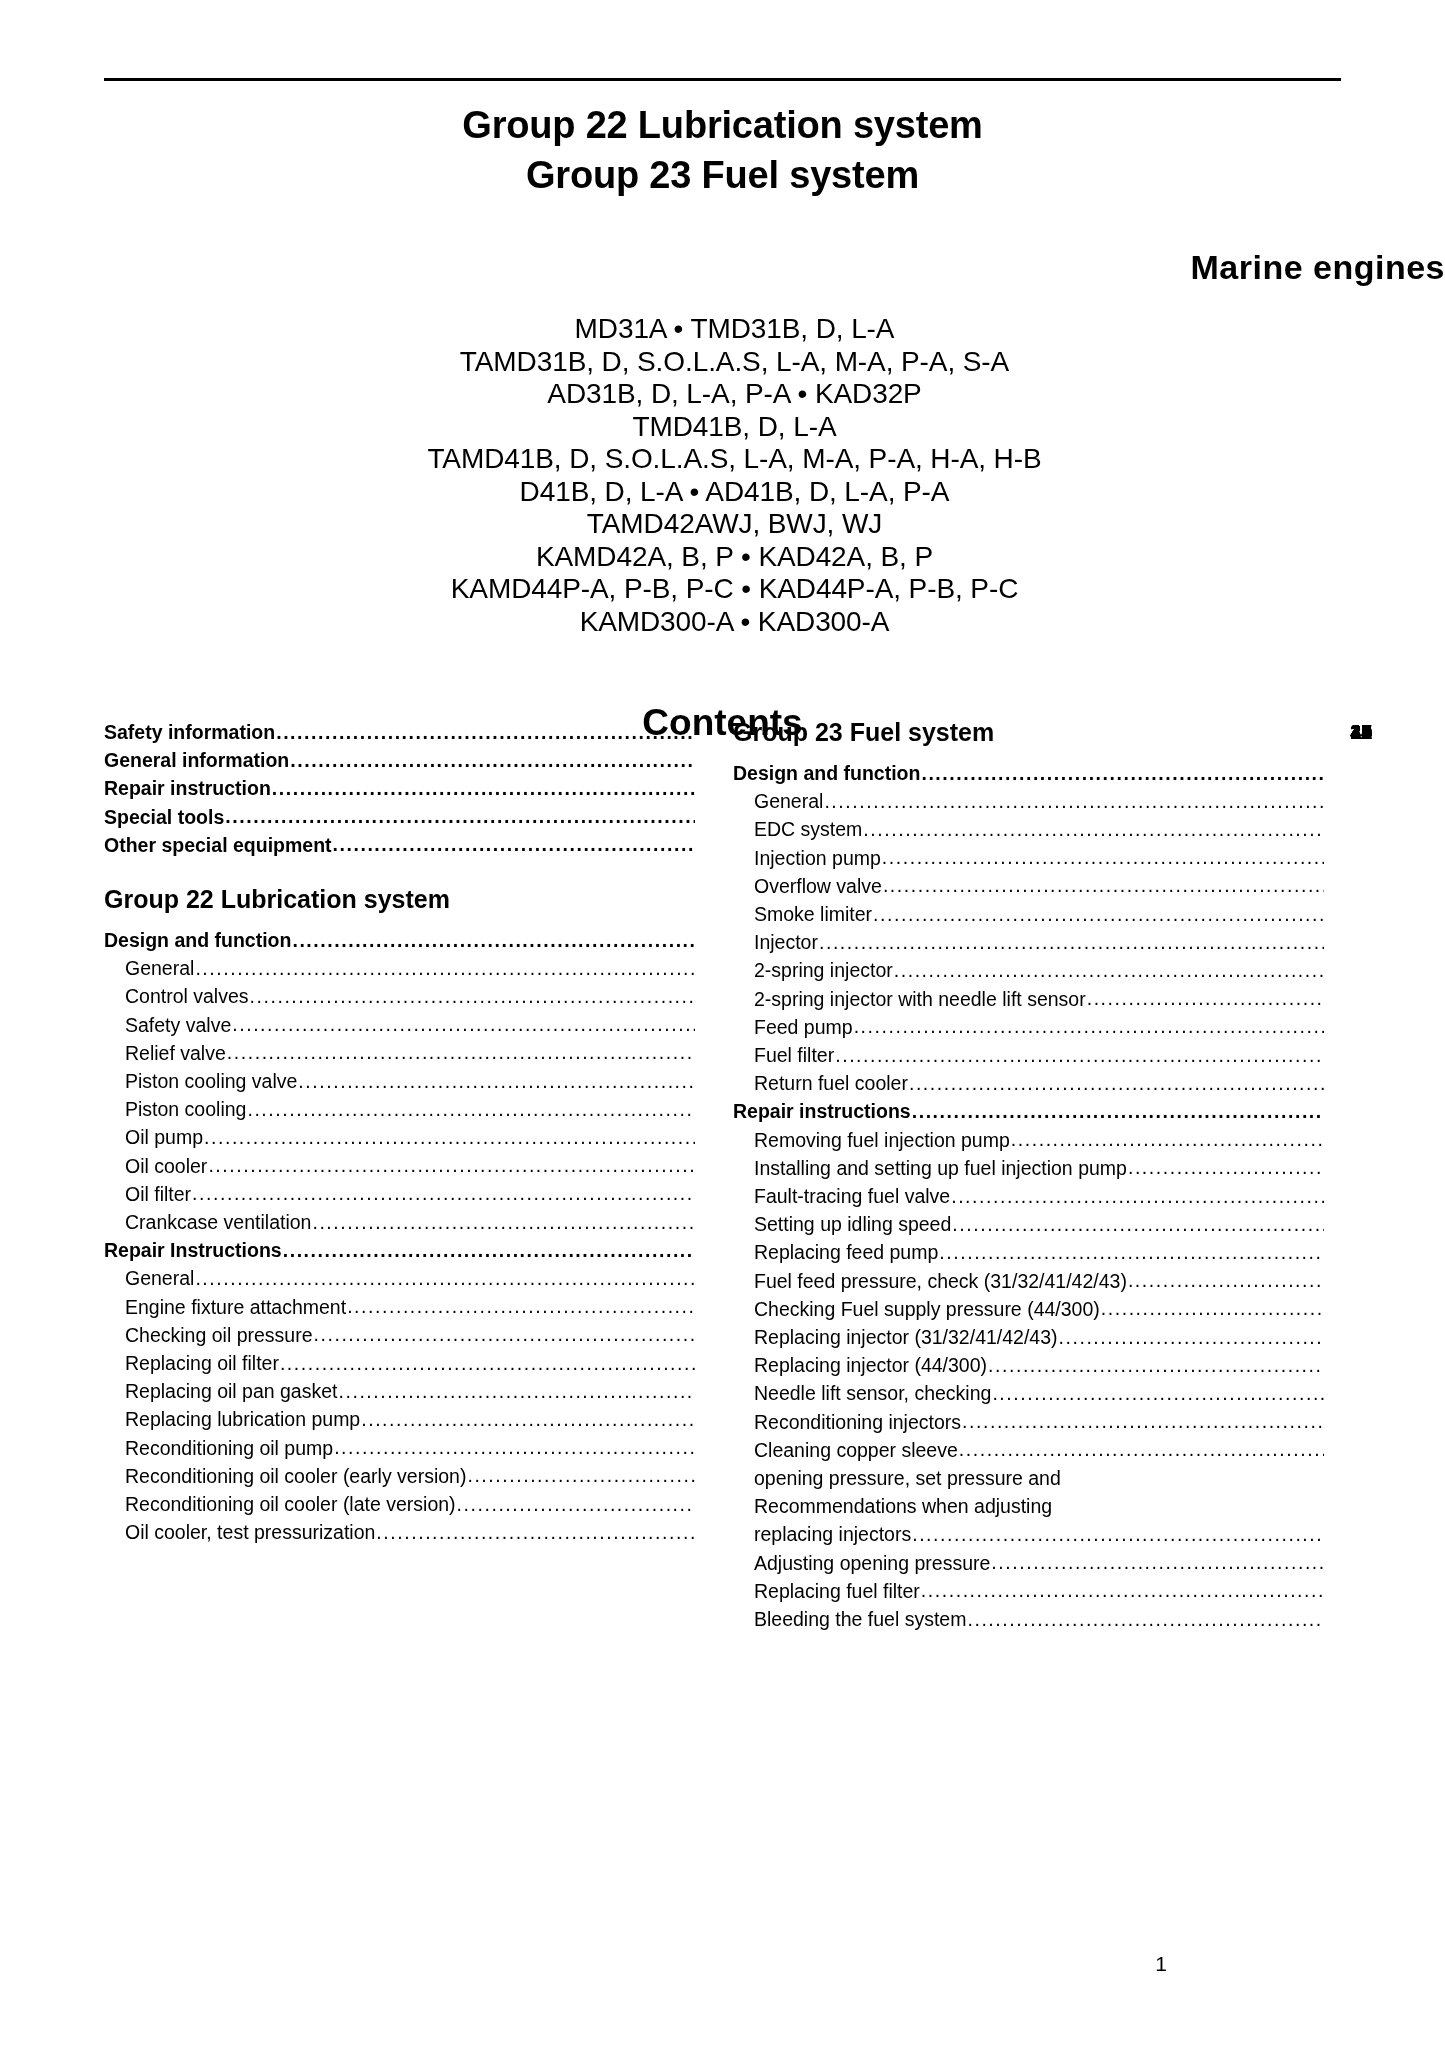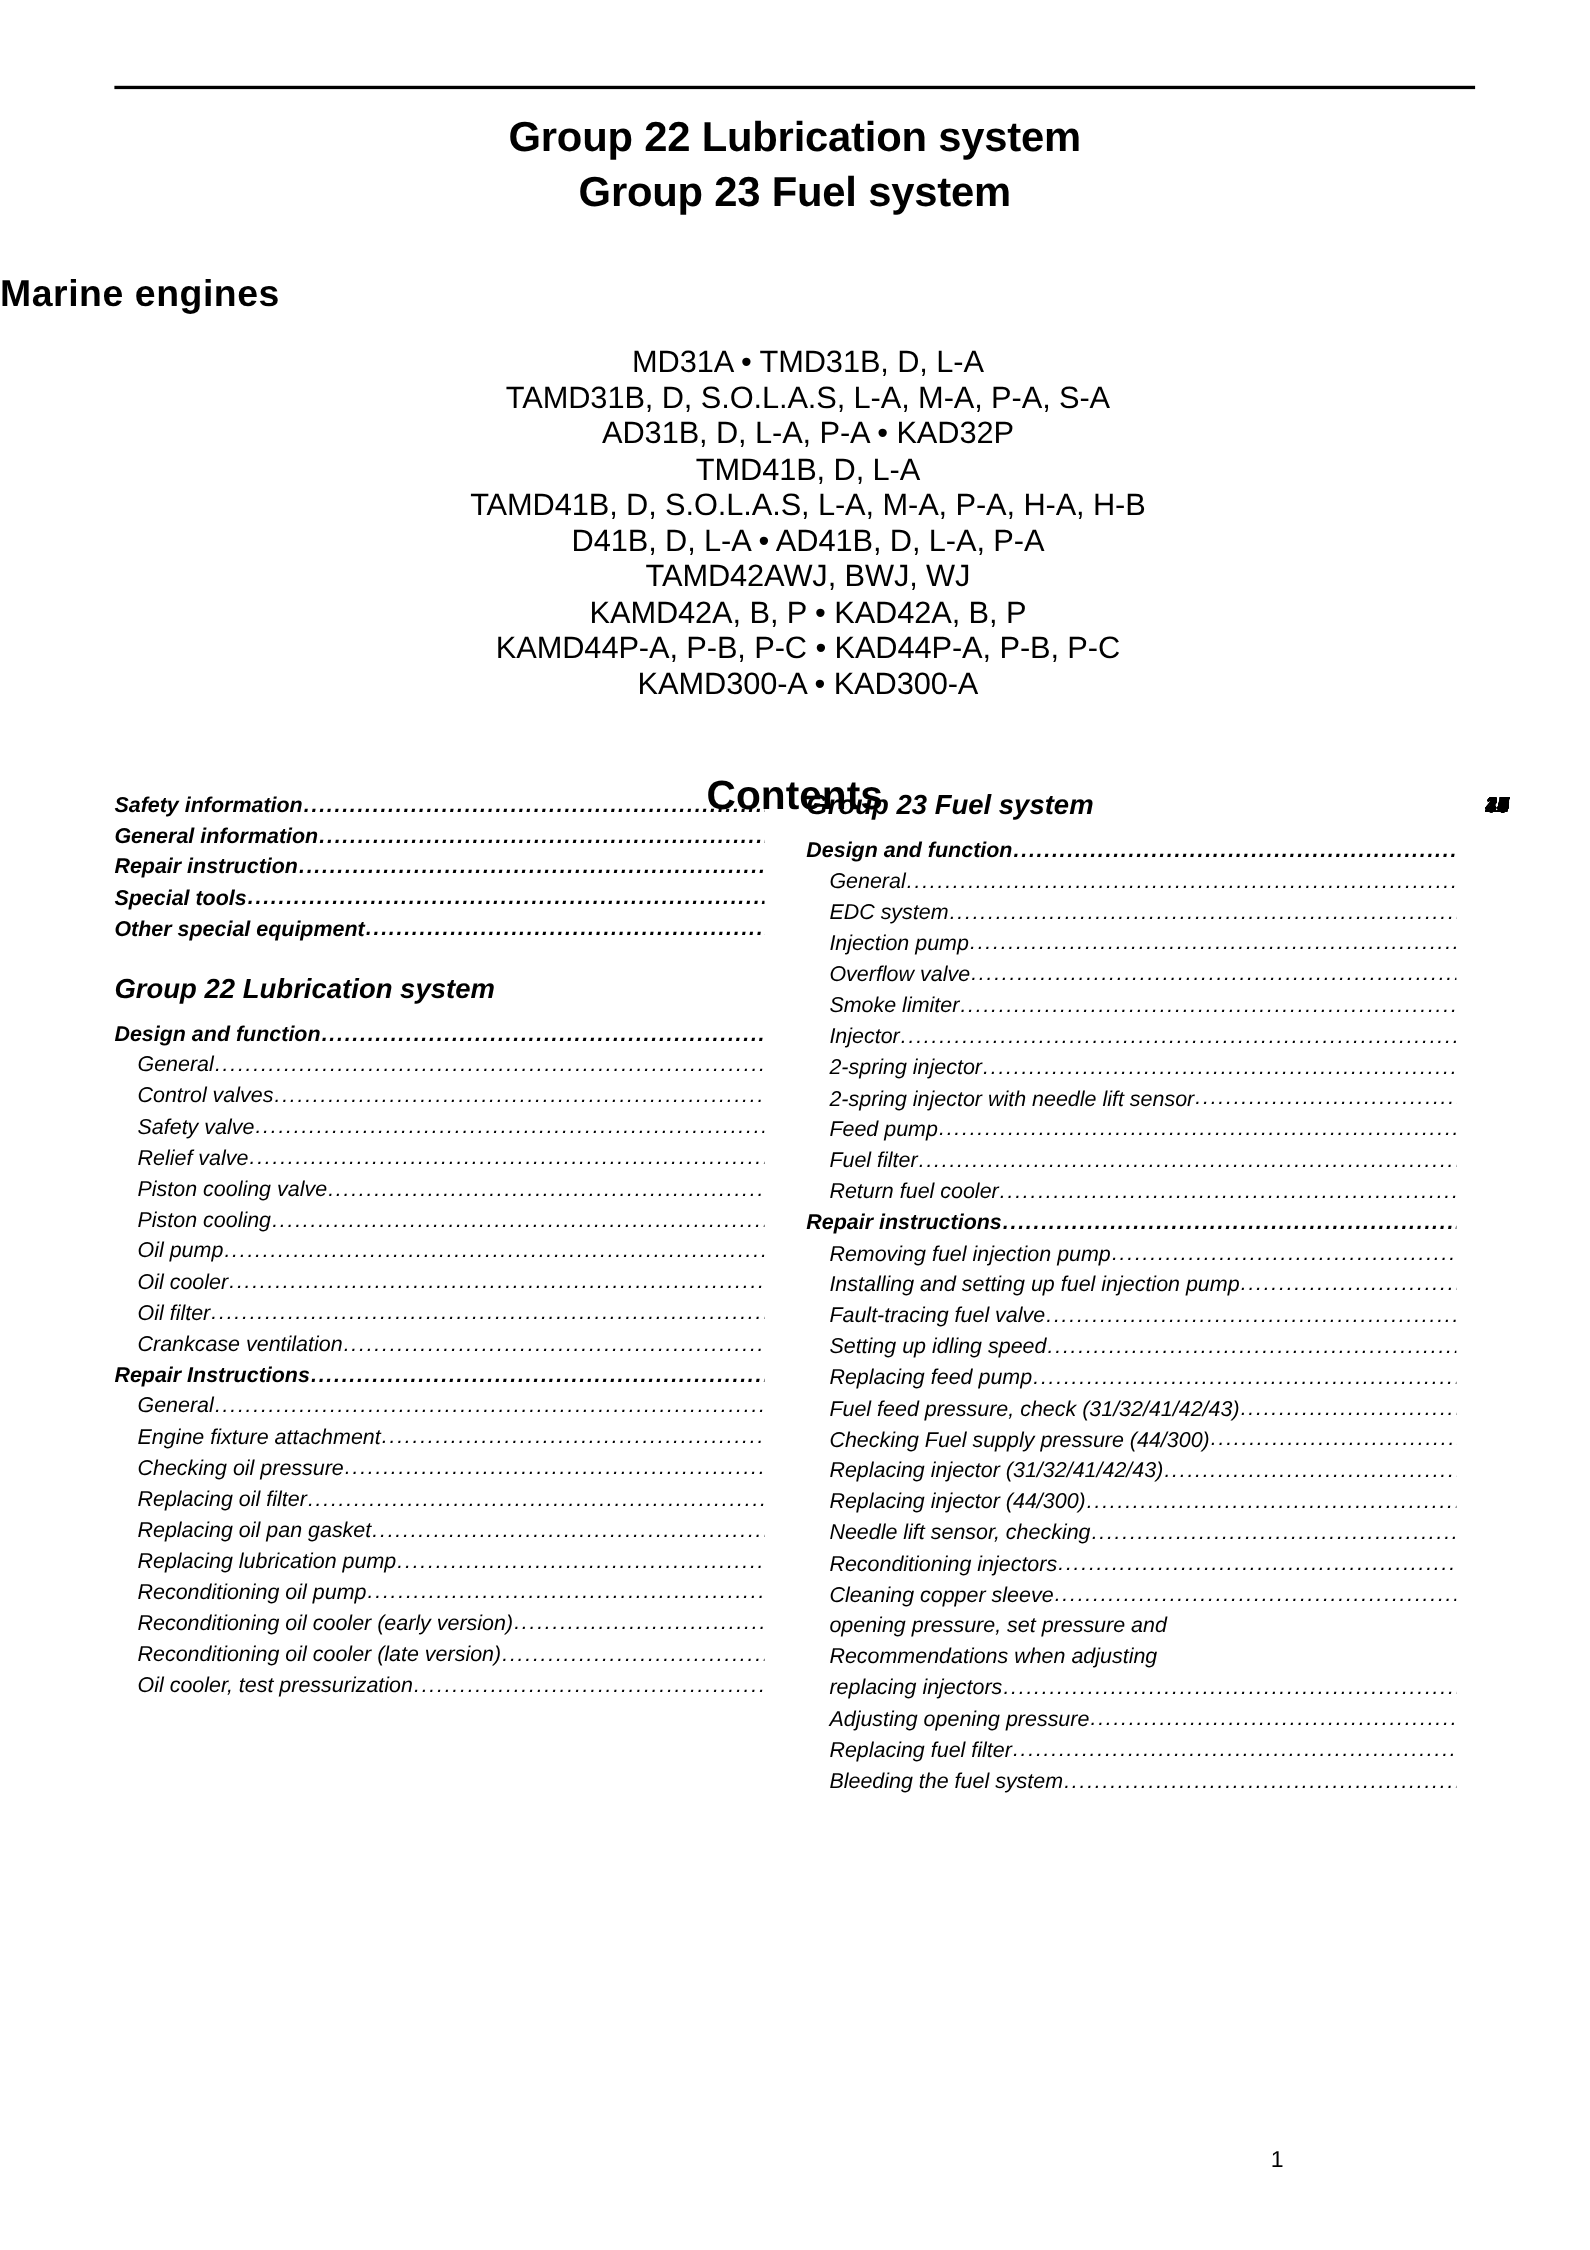--- a/index.html
+++ b/index.html
@@ -46,21 +46,21 @@
     font-weight: bold;
     line-height: 50px;
     letter-spacing: -0.2px;
   }
 
   .subject {
     position: absolute;
     left: 0;
     top: 248px;
     width: 1445px;
-    text-align: left;
+    text-align: right;
     font-size: 34px;
     font-weight: bold;
     letter-spacing: 0.5px;
   }
 
   
   .models {
     position: absolute;
     left: 12px;
     top: 313px;
@@ -87,21 +87,20 @@
   }
 
   
   .toc {
     position: absolute;
     left: 104px;
     top: 718px;
     width: 1240px;
     display: flex;
     gap: 37px;
-    font-style: italic;
   }
   .col {
     width: 592px;
     flex: 0 0 592px;
   }
 
   .toc-entry {
     display: flex;
     align-items: baseline;
     font-size: 19.5px;

